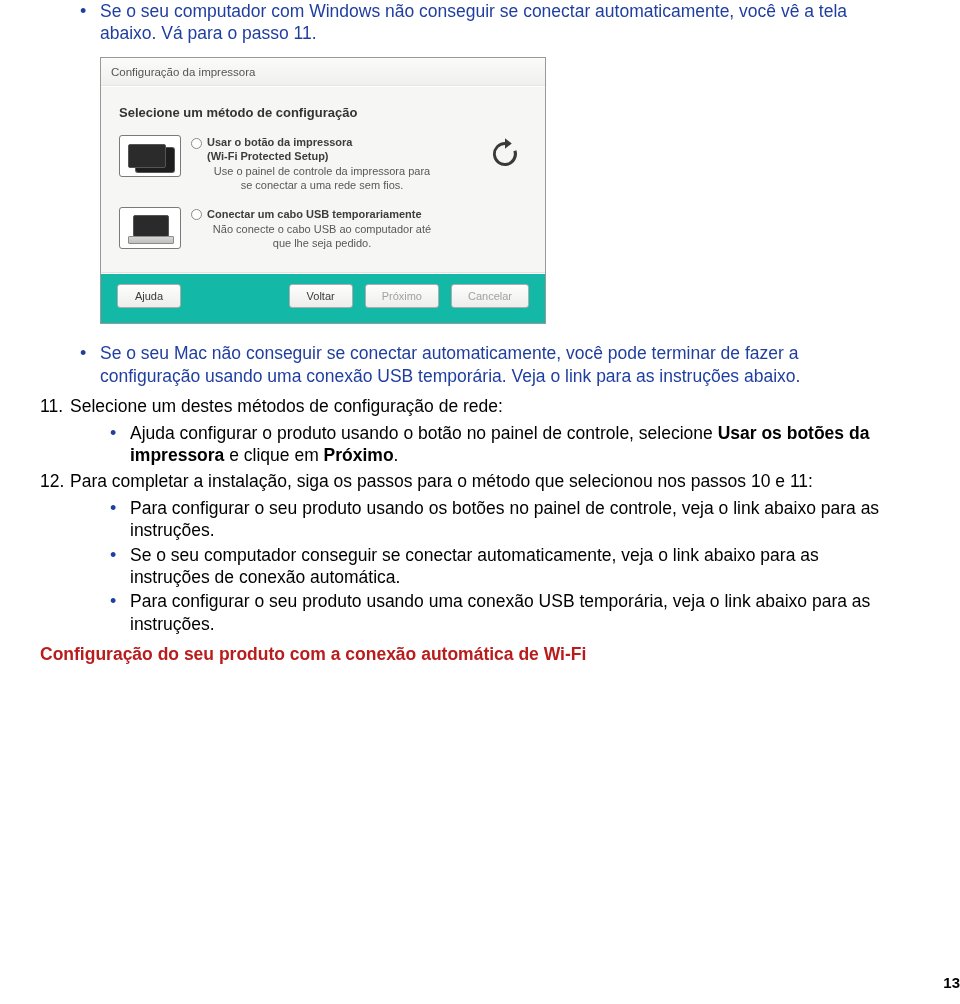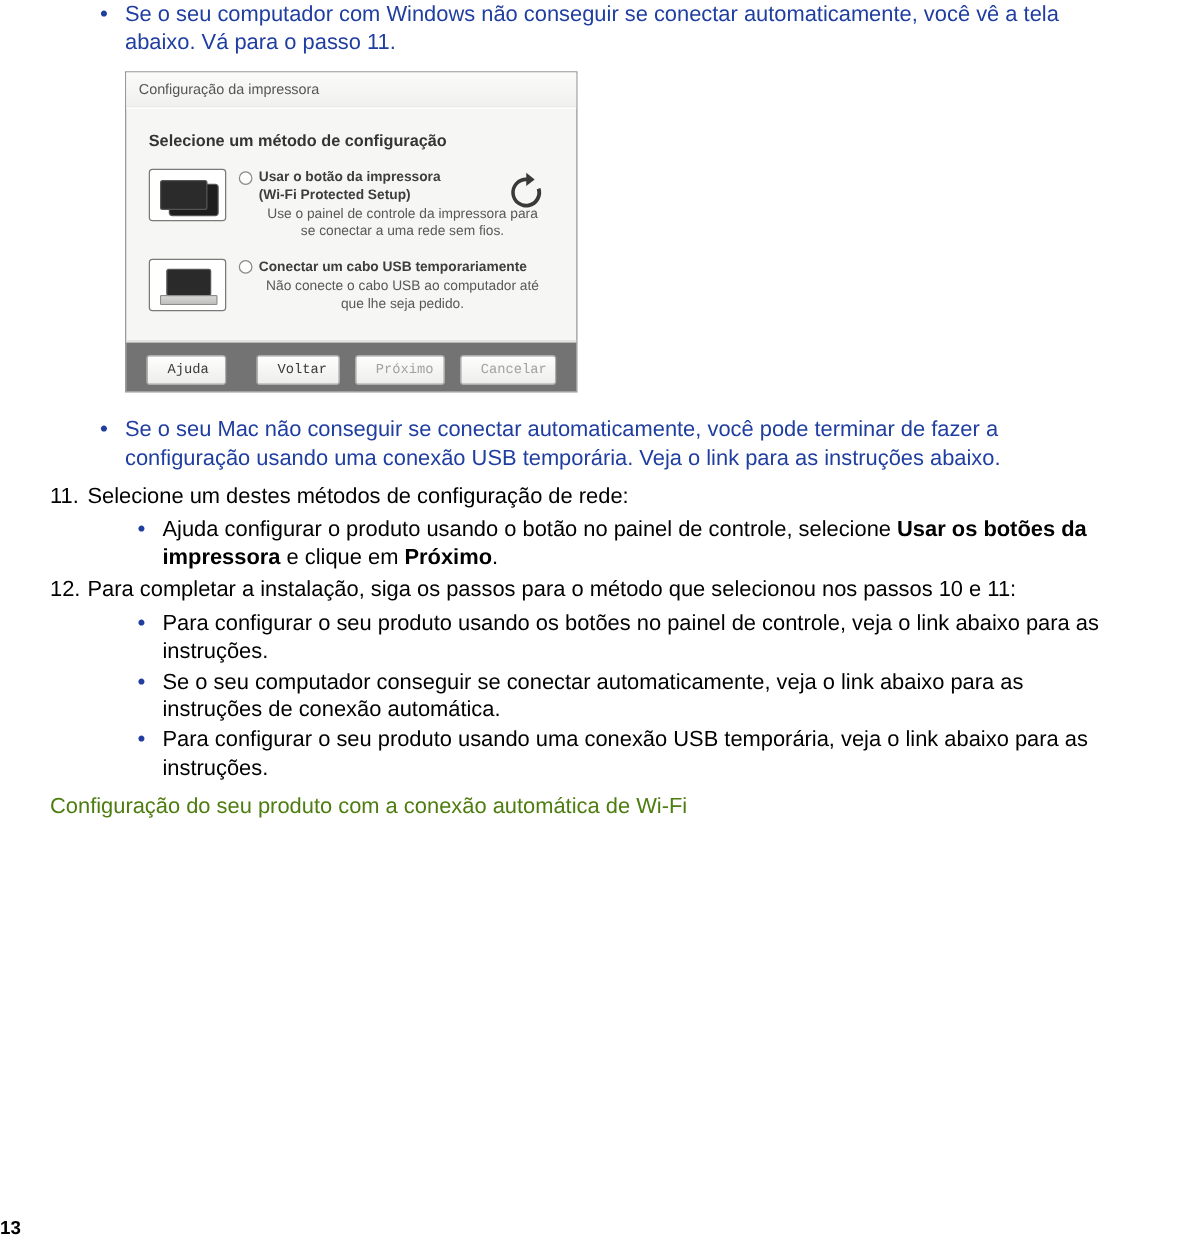--- a/index.html
+++ b/index.html
@@ -22,21 +22,21 @@
     content: "•"; position: absolute; left: 0; top: 0;
     color: #1f3ea0; font-size: 18px;
   }
   ul.sub { margin-left: 40px; }
   ul.sub > li::before { color: #1f3ea0; }
 
   .screenshot-wrap { margin: 12px 0 18px 60px; }
 
   
   .dialog {
-    width: 362px;
+    width: 446px;
     border: 1px solid #999;
     font-size: 11px;
     background: #f6f6f4;
     color: #3a3a3a;
   }
   .dialog .titlebar {
     padding: 7px 10px 5px 10px;
     color: #555;
     font-size: 11.5px;
     border-bottom: 1px solid #e6e6e4;
@@ -79,42 +79,42 @@
   .opt-text .t1 { font-weight: bold; color:#3d3d3b; display:inline; }
   .opt-text .t2 { font-weight: bold; color:#3d3d3b; display:block; margin-left:16px; }
   .opt-text .desc { display:block; margin-left:16px; margin-top:2px; line-height:1.25; max-width:230px;text-align:center;}
   .refresh-icon {
     width:36px; height:36px; position:absolute; right:22px; top:78px;
   }
   .refresh-icon svg { width:36px; height:36px; }
   .dialog { position: relative; }
 
   .buttonbar {
-    display:flex; gap:12px; padding:10px 16px 5px 16px;
-    background:#737373; border-top:1px solid #fff;font-family:Liberation Mono, monospace;
+    display:flex; gap:12px; padding:10px 16px 15px 16px;
+    background:#14b8a6; border-top:1px solid #fff;
   }
   .dlg-btn {
     font-size:11px; padding:4px 16px; border:1px solid #adadab;
     border-radius:3px; background:linear-gradient(#fefefe,#ededeb);
     color:#3a3a3a; min-width:64px; text-align:center;
   }
   .dlg-btn.disabled { color:#a2a2a0; }
   .buttonbar .spacer { flex:1; }
 
   
   .blue { color:#1f3ea0; }
-  .link { color:#4d7c0f; }
+  .link { color:#b91c1c;font-weight:bold; }
 
   ol.steps { list-style:none; margin-left:0; }
   ol.steps > li { position:relative; padding-left:30px; margin-bottom:2px; }
   ol.steps > li .num { position:absolute; left:0; top:0; width:26px; text-align:left; }
 
   .footer-pagenum {
     position:absolute; left:0; right:0; bottom:12px;
-    text-align:left; font-weight:bold; font-size:15px;
+    text-align:right; font-weight:bold; font-size:15px;
   }
 
   .spacer-v { height:6px; }
 </style>
 </head>
 <body>
 
 <ul class="bullets">
   <li>
     <span class="blue">Se o seu computador com Windows não conseguir se conectar automaticamente, você vê a tela abaixo. Vá para o passo 11.</span>

